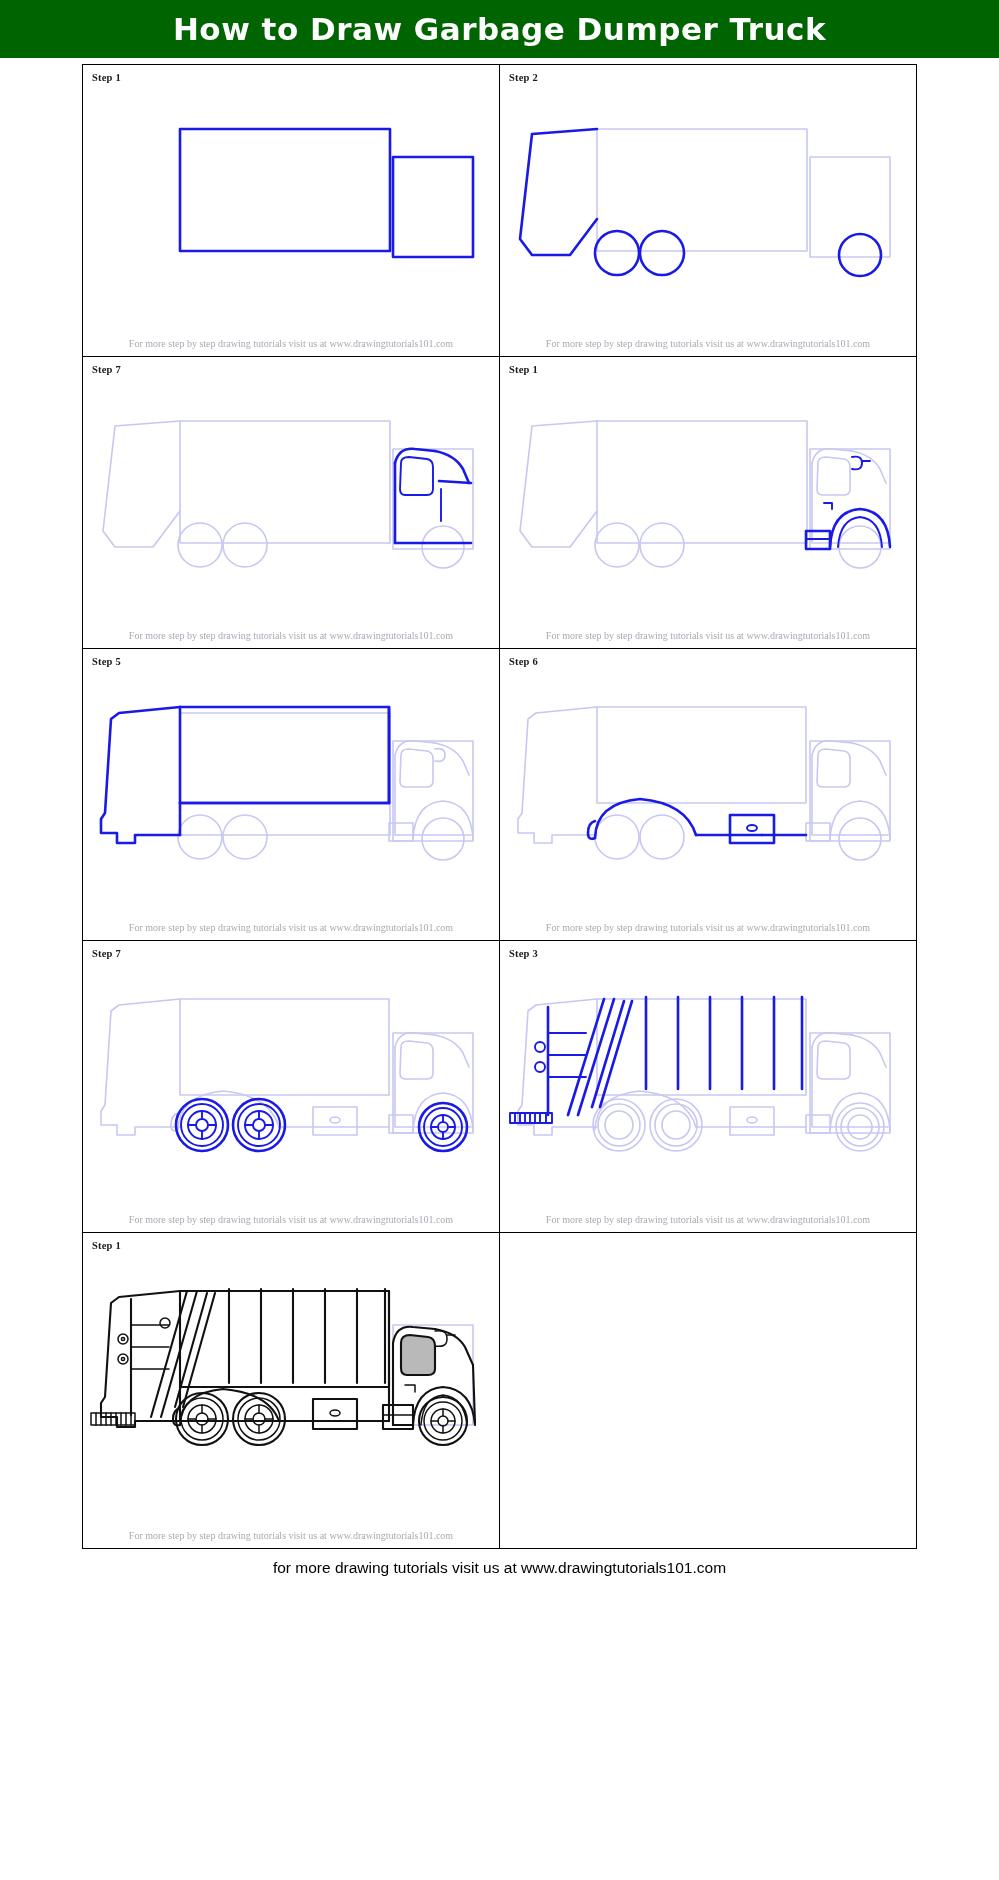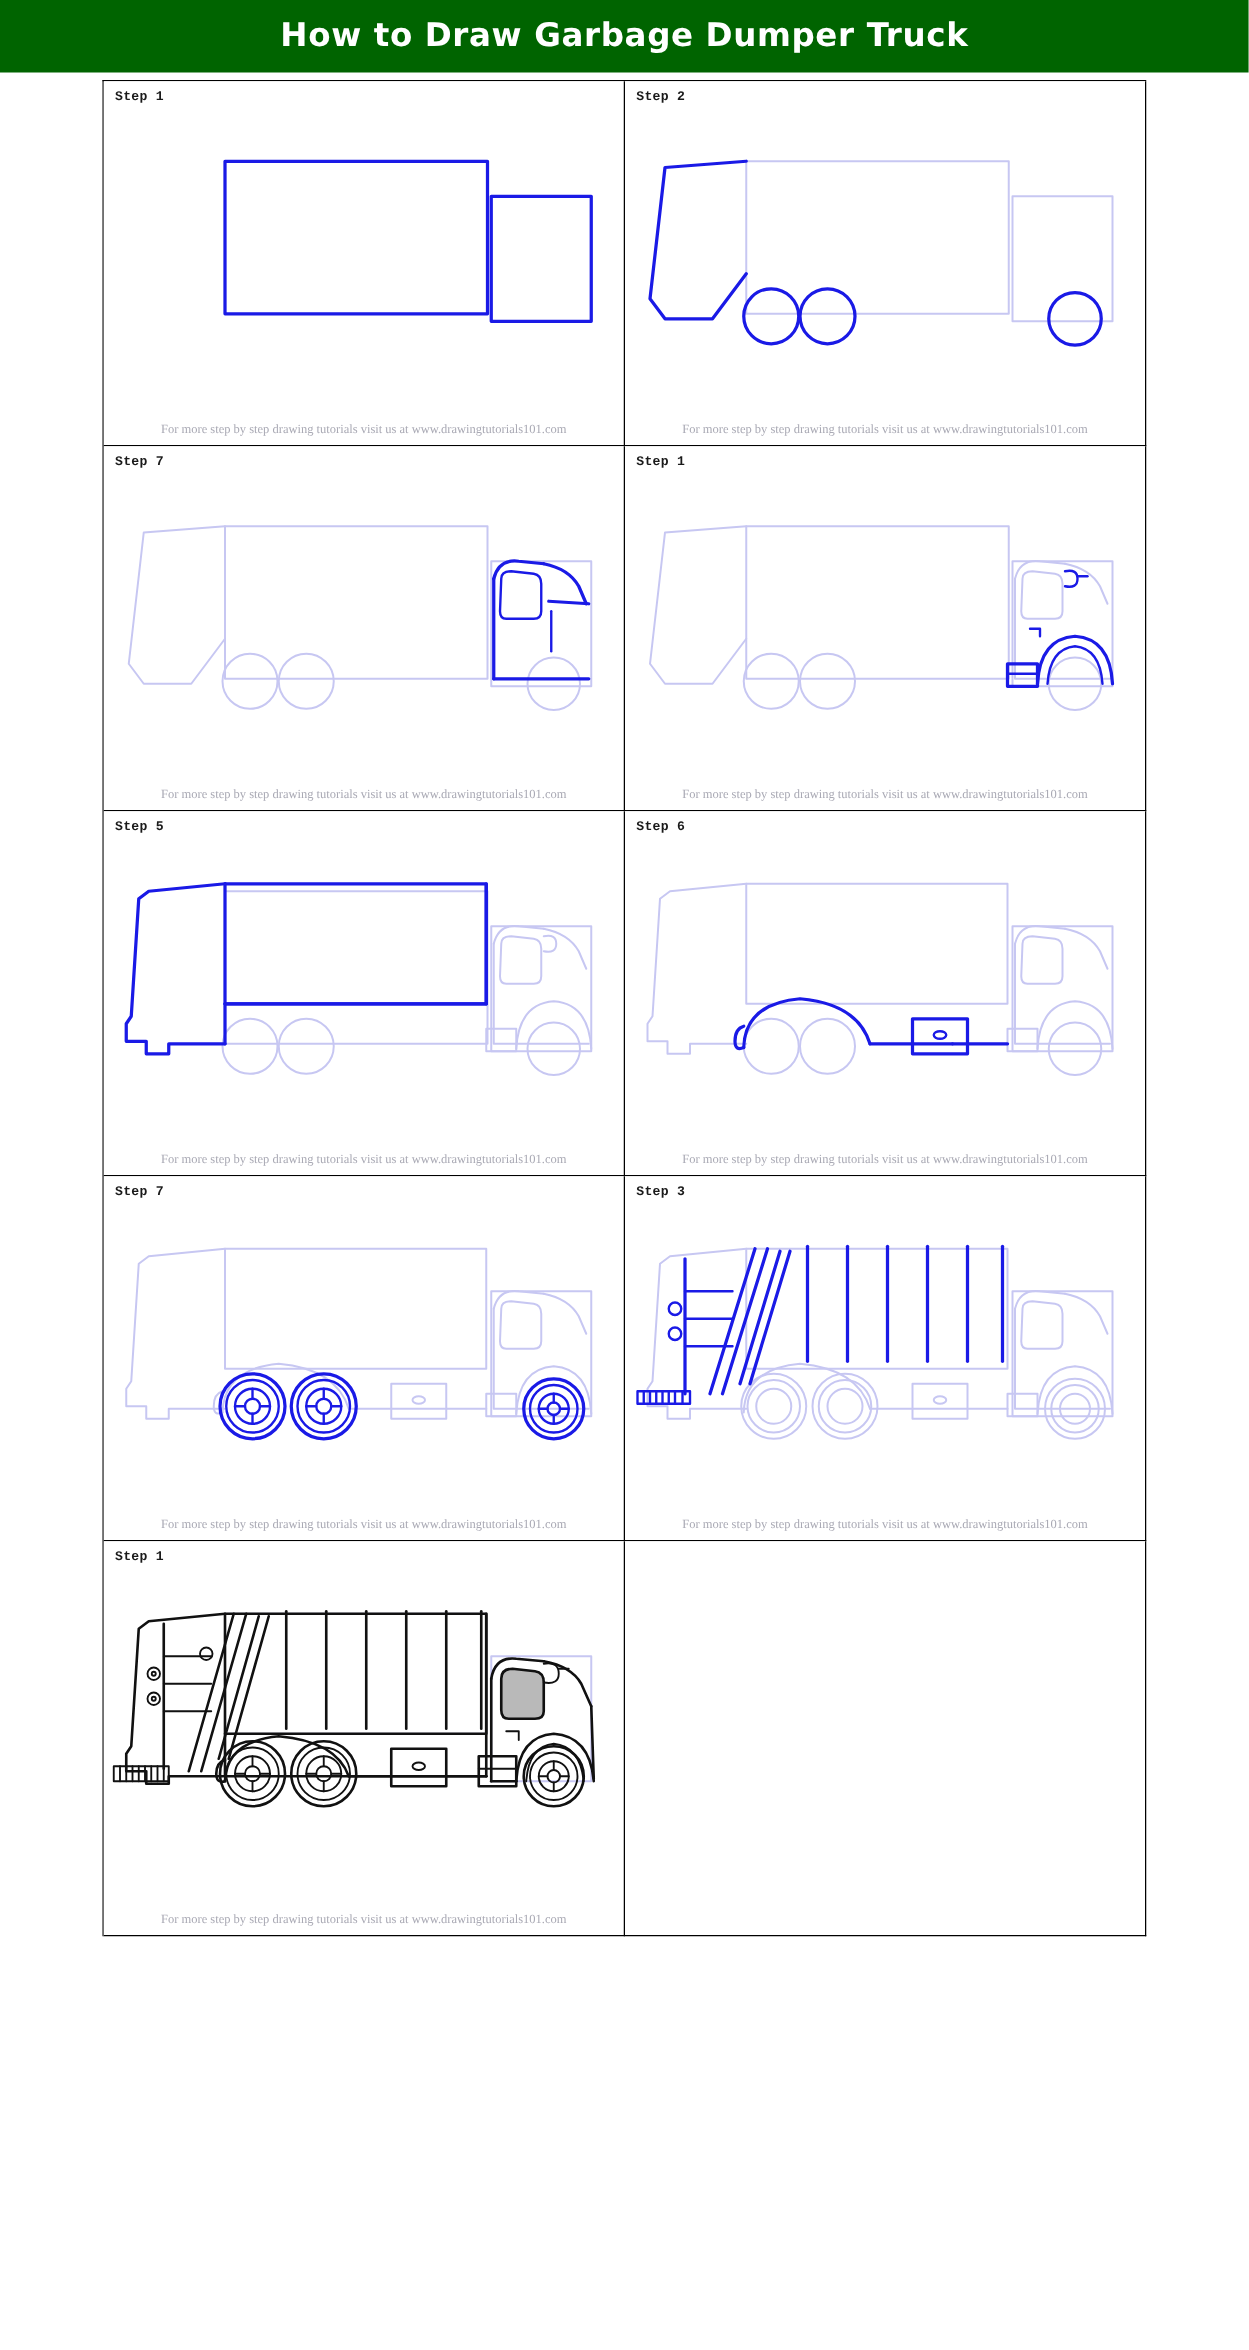--- a/index.html
+++ b/index.html
@@ -14,21 +14,21 @@
   
   .header {
     width: 999px; height: 58px;
     background: #006400;
     display: flex; align-items: center; justify-content: center;
   }
   .header-title {
     color: #ffffff;
     font-family: "DejaVu Sans", sans-serif;
     font-weight: bold;
-    font-size: 26px;
+    font-size: 31px;
     letter-spacing: 0.5px;
     white-space: nowrap;
   }
 
   
   .grid {
     width: 999px;
     display: grid;
     grid-template-columns: 417px 417px;
     justify-content: center;
@@ -42,21 +42,21 @@
     height: 292px;
     border-right: 1px solid #000;
     border-bottom: 1px solid #000;
     background: #fff;
     overflow: hidden;
   }
   .panel.tall { height: 316px; }
   .step-label {
     position: absolute;
     left: 9px; top: 7px;
-    font-family: Liberation Mono, monospace;
+    font-family: Liberation Serif, serif;
     font-weight: bold;
     font-size: 10.5px;
     color: #1a1a1a;
     letter-spacing: 0.2px;
   }
   .panel-footer {
     position: absolute;
     left: 0; right: 0; bottom: 7px;
     text-align: center;
     font-family: "Liberation Serif", serif;
@@ -473,14 +473,15 @@
           </g>
         </svg>
       </div>
       <div class="panel-footer">For more step by step drawing tutorials visit us at www.drawingtutorials101.com</div>
     </div>
 
     <div class="panel tall"></div>
 
   </div>
 
+  <div class="page-footer">for more drawing tutorials visit us at www.drawingtutorials101.com</div>
 
 </div>
 
 </body></html>

